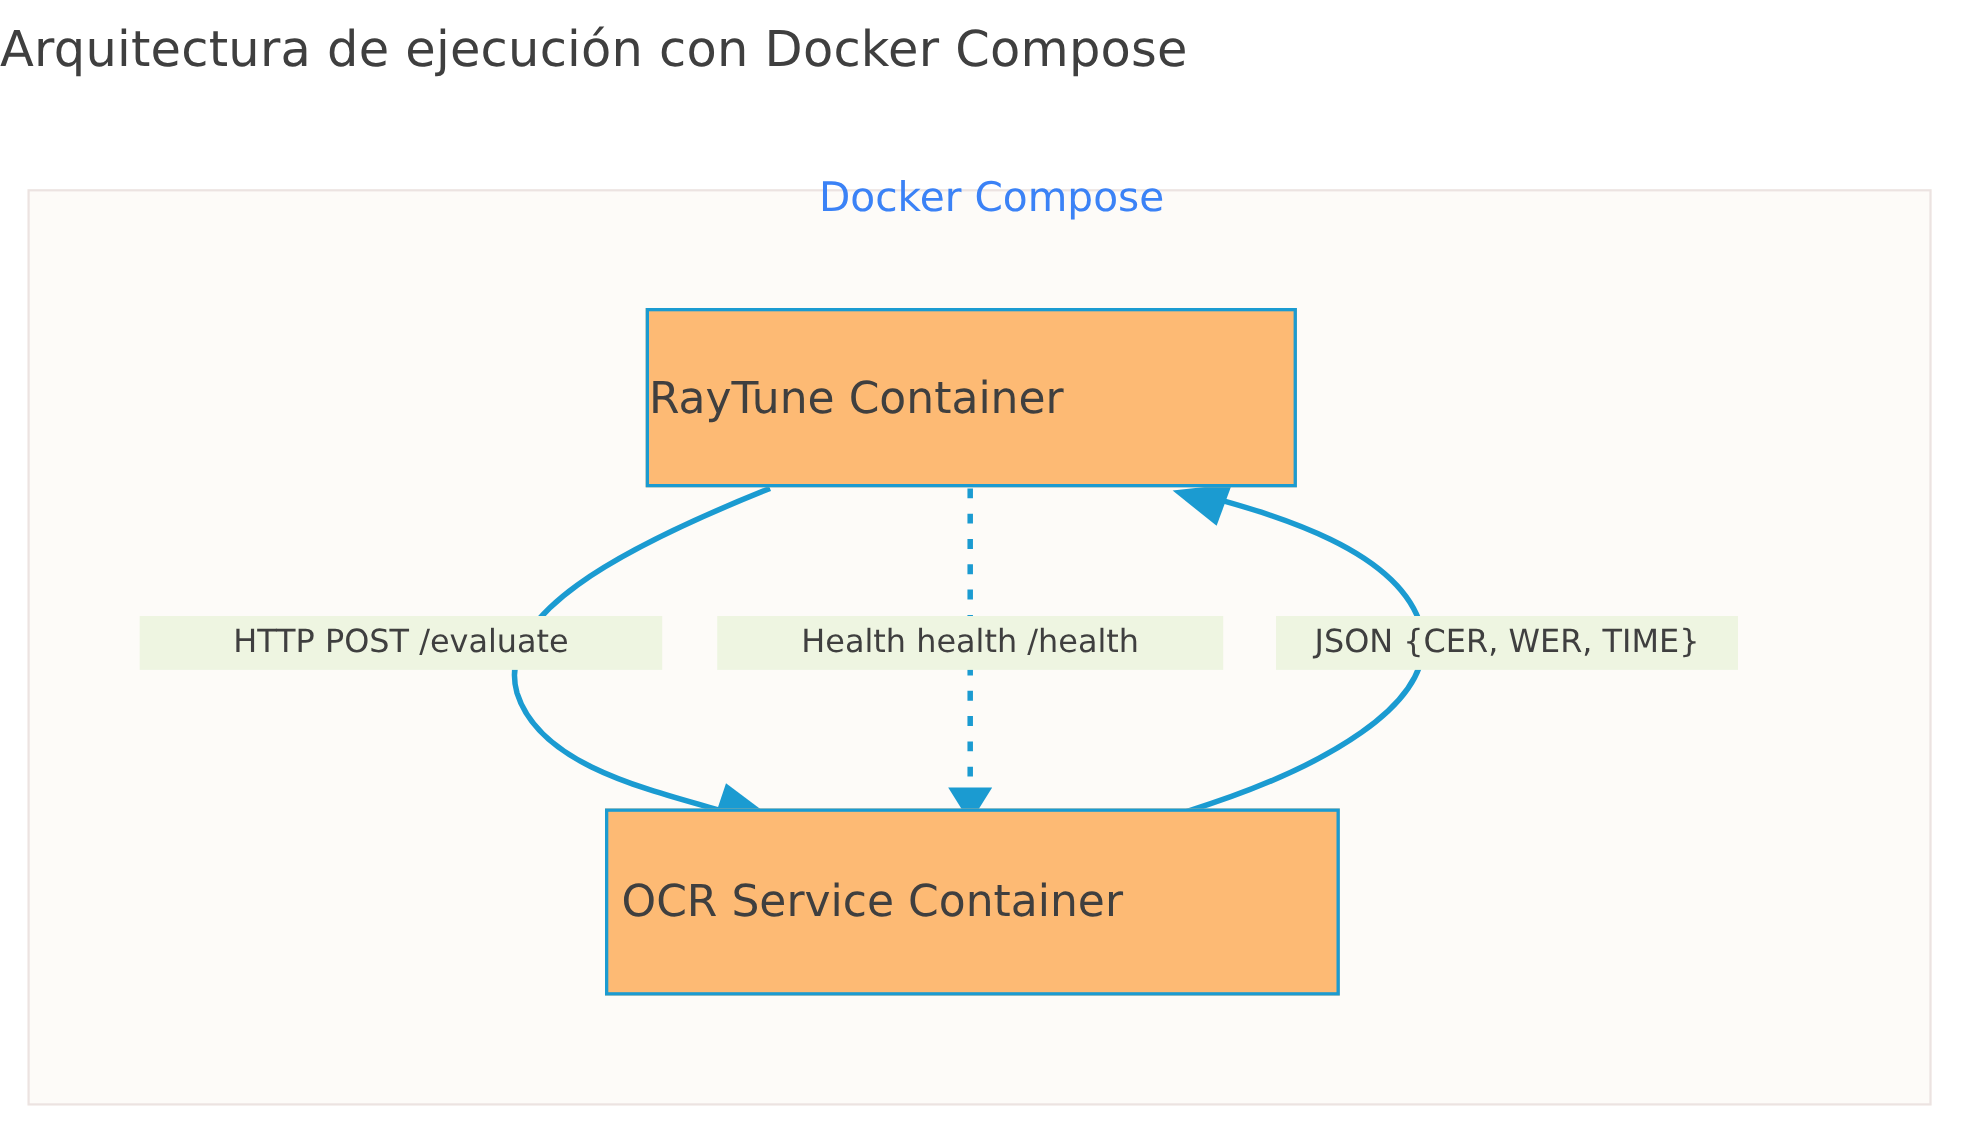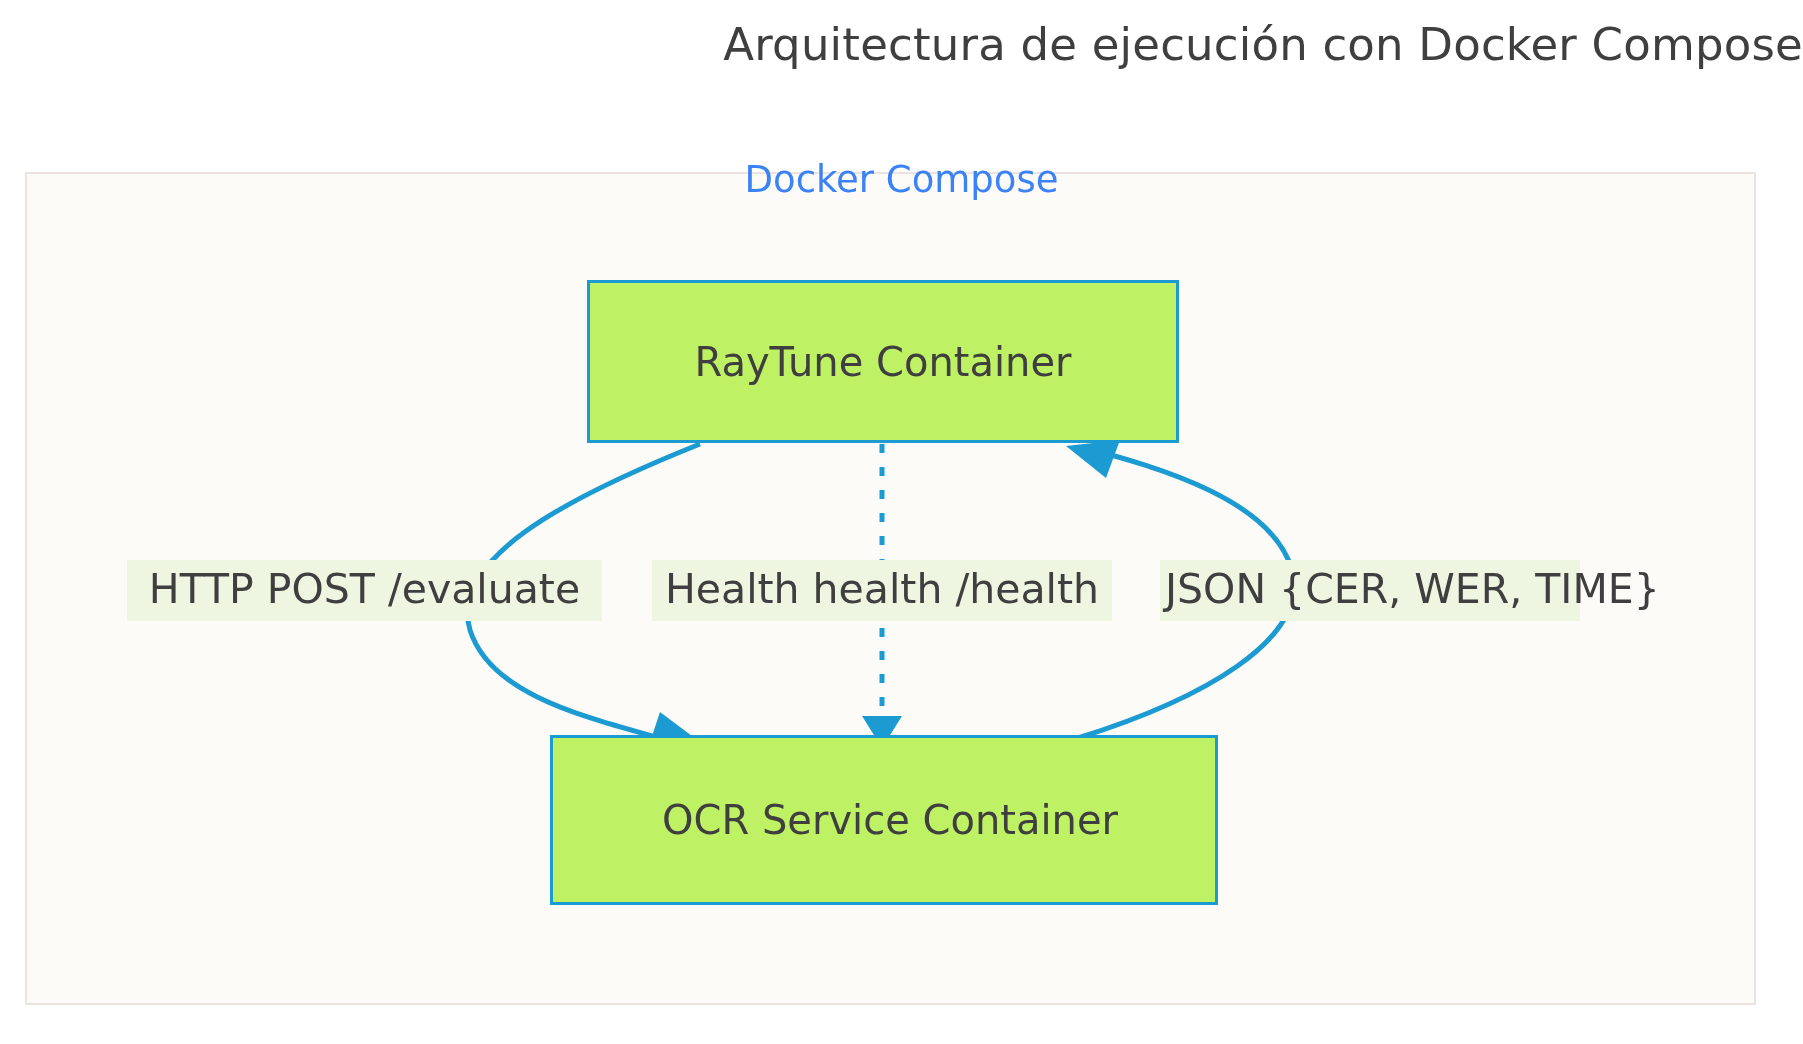--- a/index.html
+++ b/index.html
@@ -15,21 +15,21 @@
     font-family: "DejaVu Sans", sans-serif;
     overflow: hidden;
   }
 
   
   #diagram-title {
     position: absolute;
     left: 0;
     top: 18px;
     width: 1803px;
-    text-align: right;
+    text-align: left;
     font-size: 45px;
     font-weight: 400;
     color: #3f3f3f;
     letter-spacing: 0.2px;
     white-space: nowrap;
   }
 
   
   #cluster-docker-compose {
     position: absolute;
@@ -59,26 +59,25 @@
     left: 0;
     top: 0;
     width: 1803px;
     height: 1044px;
     z-index: 2;
   }
 
   
   .node-box {
     position: absolute;
-    background: #bef264;
+    background: #fdba74;
     border: 3px solid #1b9bd1;
     box-sizing: border-box;
     display: flex;
     align-items: center;
-    justify-content: center;
     z-index: 4;
   }
   .node-label {
     font-size: 40px;
     color: #3f3f3f;
     white-space: nowrap;
     line-height: 1;
   }
   #node-raytune {
     left: 587px;
@@ -92,21 +91,21 @@
     width: 668px;
     height: 170px;
     padding-left: 12px;
   }
 
   
   .edge-label {
     position: absolute;
     background: #eef5e1;
     color: #3f3f3f;
-    font-size: 41px;
+    font-size: 29px;
     white-space: nowrap;
     z-index: 5;
     padding: 9px 5px 11px 5px;
     line-height: 1;
     box-sizing: border-box;
     text-align: center;
   }
   #edge-label-request {
     left: 127px;
     top: 560px;

